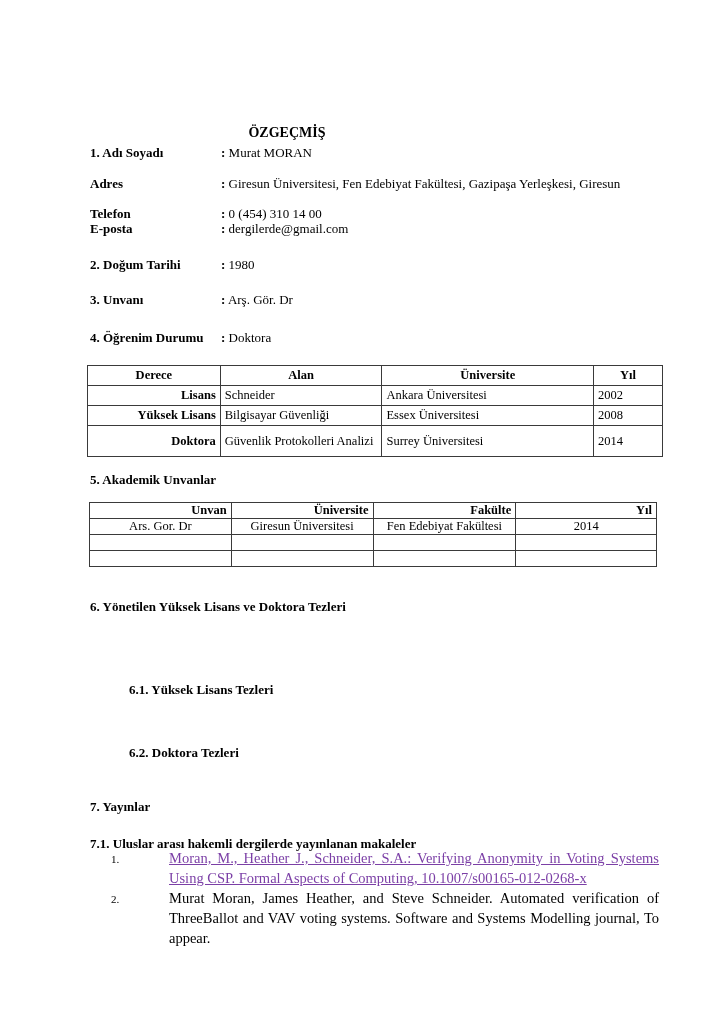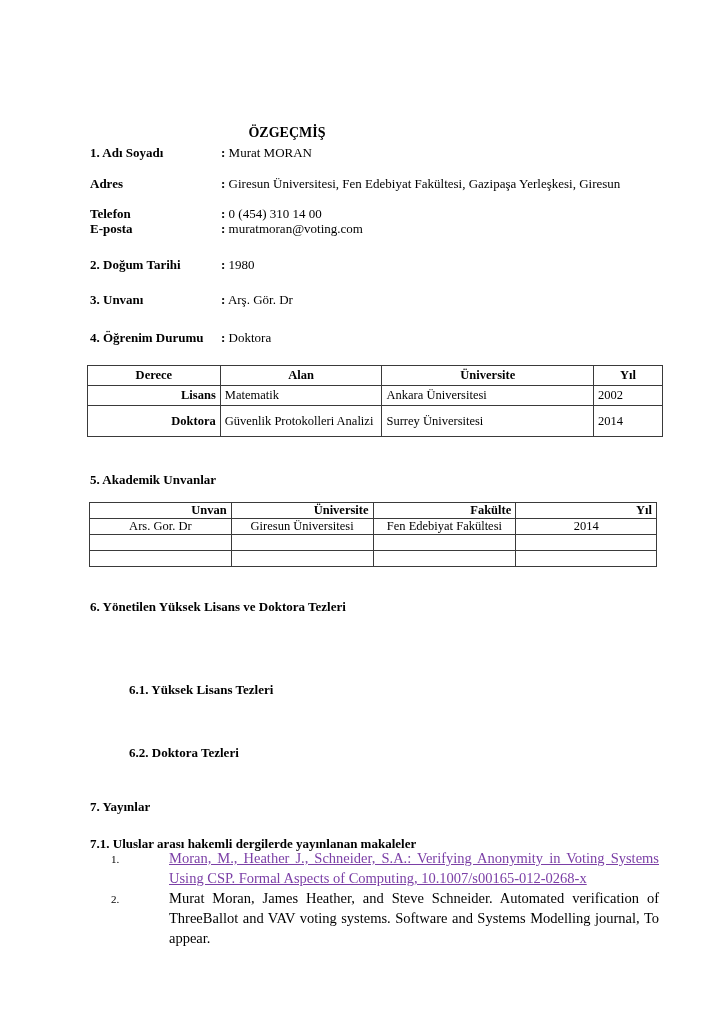--- a/index.html
+++ b/index.html
@@ -36,21 +36,21 @@
 <div class="abs lbl" style="top:145px">1. Adı Soyadı</div>
 <div class="abs val" style="top:145px"><b>:</b> <span>Murat MORAN</span></div>
 
 <div class="abs lbl" style="top:176px">Adres</div>
 <div class="abs val" style="top:176px"><b>:</b> <span>Giresun Üniversitesi, Fen Edebiyat Fakültesi, Gazipaşa Yerleşkesi, Giresun</span></div>
 
 <div class="abs lbl" style="top:206px">Telefon</div>
 <div class="abs val" style="top:206px"><b>:</b> <span>0 (454) 310 14 00</span></div>
 
 <div class="abs lbl" style="top:221px">E-posta</div>
-<div class="abs val" style="top:221px"><b>:</b> <span>muratmoran@voting.com</span></div>
+<div class="abs val" style="top:221px"><b>:</b> <span>dergilerde@gmail.com</span></div>
 
 <div class="abs lbl" style="top:257px">2. Doğum Tarihi</div>
 <div class="abs val" style="top:257px"><b>:</b> <span>1980</span></div>
 
 <div class="abs lbl" style="top:292px">3. Unvanı</div>
 <div class="abs val" style="top:292px"><b>:</b> <span>Arş. Gör. Dr</span></div>
 
 <div class="abs lbl" style="top:330px">4. Öğrenim Durumu</div>
 <div class="abs val" style="top:330px"><b>:</b> <span>Doktora</span></div>
 
@@ -63,23 +63,29 @@
     </colgroup>
   <tbody>
       <tr>
     <th>Derece</th>
     <th>Alan</th>
     <th>Üniversite</th>
     <th>Yıl</th>
   </tr>
   <tr>
     <td class="deg">Lisans</td>
-    <td>Matematik</td>
+    <td>Schneider</td>
     <td>Ankara Üniversitesi</td>
     <td>2002</td>
+  </tr>
+  <tr>
+    <td class="deg">Yüksek Lisans</td>
+    <td>Bilgisayar Güvenliği</td>
+    <td>Essex Üniversitesi</td>
+    <td>2008</td>
   </tr>
   <tr class="tall">
     <td class="deg">Doktora</td>
     <td class="wrap">Güvenlik Protokolleri Analizi</td>
     <td>Surrey Üniversitesi</td>
     <td>2014</td>
   </tr>
 </tbody>
   </table>
 

